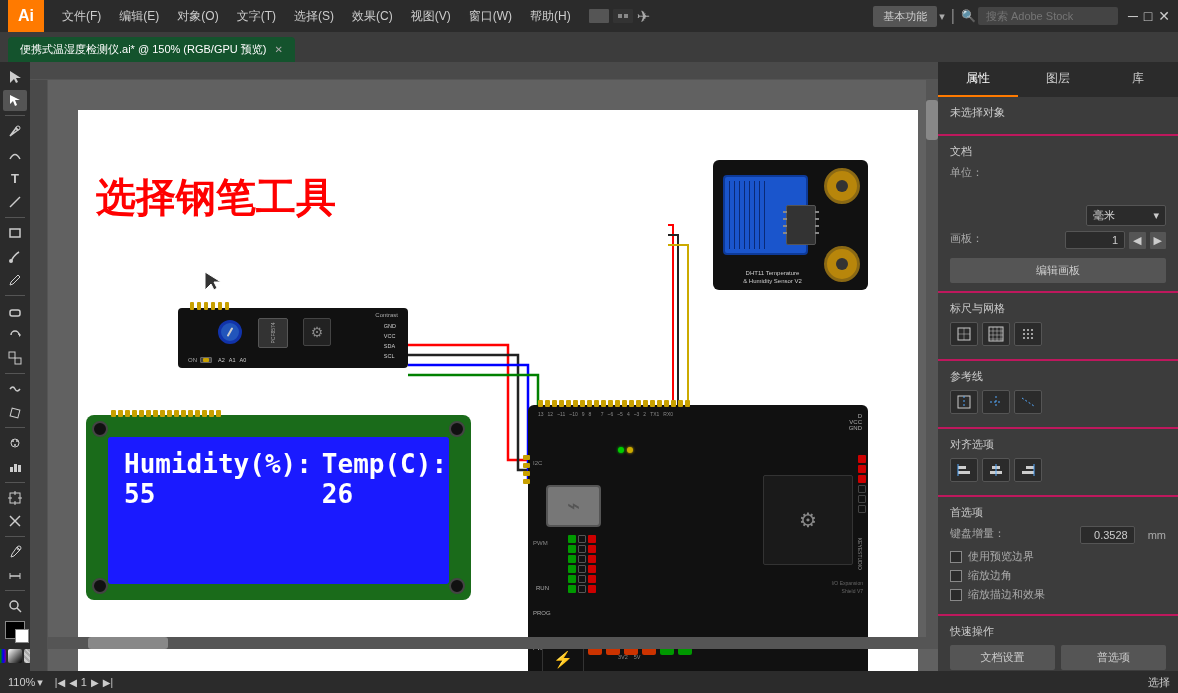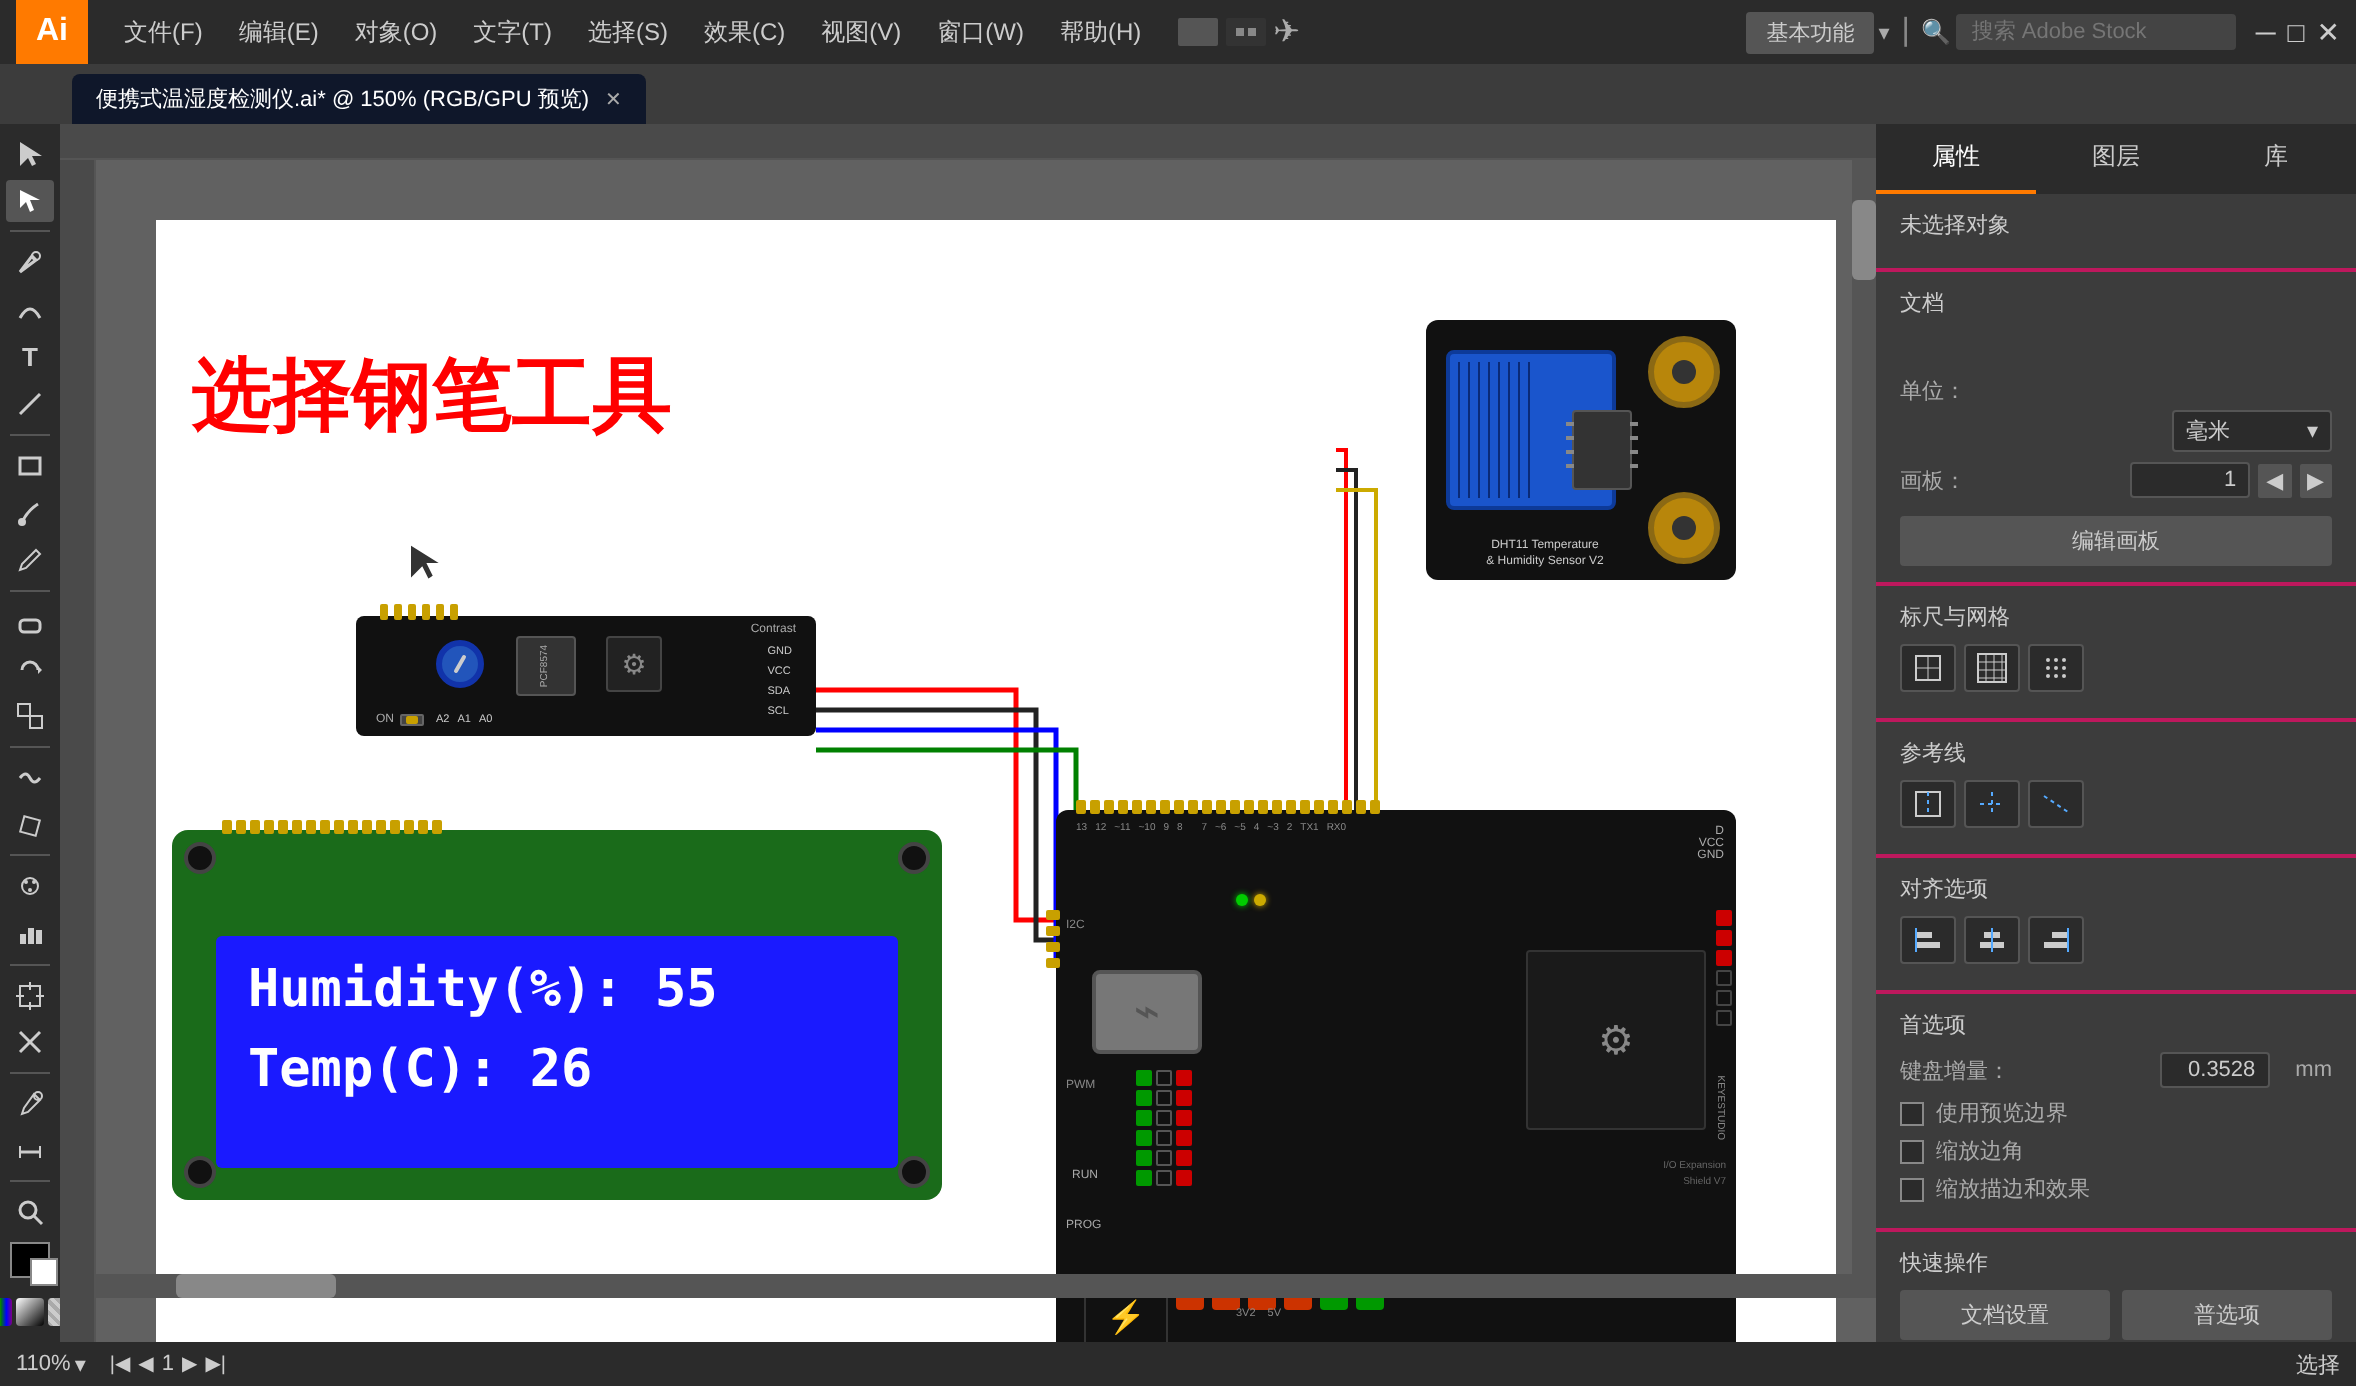--- a/index.html
+++ b/index.html
@@ -51,21 +51,21 @@
     }
     .tab {
       background: #535353;
       color: #ccc;
       font-size: 11px;
       padding: 5px 12px;
       border-radius: 4px 4px 0 0;
       display: flex; align-items: center; gap: 8px;
       cursor: pointer;
     }
-    .tab.active { background: #0f172a; color: white; margin-left: 28px; }
+    .tab.active { background: #14532d; color: white; }
     .tab-close { font-size: 10px; color: #aaa; cursor: pointer; }
 
     
     .main-area {
       display: flex;
       flex: 1;
       overflow: hidden;
     }
 
     
@@ -129,21 +129,21 @@
     .panel-tab.active { color: white; border-bottom: 2px solid #ff7a00; }
 
     .panel-section {
       padding: 8px 12px;
       border-bottom: 2px solid #be185d;
     }
     .panel-section-title {
       color: #ccc; font-size: 11px; margin-bottom: 6px;
     }
     .panel-row {
-      display: flex; align-items: center; justify-content: space-between;
+      display: flex; justify-content: space-between;
       margin-bottom: 5px;
     }
     .panel-label { color: #aaa; font-size: 11px; }
     .panel-value-box {
       background: #2b2b2b; border: 1px solid #555;
       color: #ccc; font-size: 11px;
       padding: 2px 6px; min-width: 60px; text-align: right;
       border-radius: 2px;
     }
     .panel-dropdown {
@@ -513,21 +513,21 @@
             <div style="width:5px;height:7px;background:#c8a000;border-radius:1px;"></div>
             <div style="width:5px;height:7px;background:#c8a000;border-radius:1px;"></div>
             <div style="width:5px;height:7px;background:#c8a000;border-radius:1px;"></div>
           </div>
 
           <div style="position:absolute;top:6px;left:6px;width:16px;height:16px;border-radius:50%;background:#111;border:2px solid #444;"></div>
           <div style="position:absolute;top:6px;right:6px;width:16px;height:16px;border-radius:50%;background:#111;border:2px solid #444;"></div>
           <div style="position:absolute;bottom:6px;left:6px;width:16px;height:16px;border-radius:50%;background:#111;border:2px solid #444;"></div>
           <div style="position:absolute;bottom:6px;right:6px;width:16px;height:16px;border-radius:50%;background:#111;border:2px solid #444;"></div>
 
-          <div style="position:absolute;top:22px;left:22px;right:22px;bottom:16px;background:#1a1aff;border-radius:3px;padding:12px 16px;display:flex;flex-direction:column;gap:10px;margin-top:31px;">
+          <div style="position:absolute;top:22px;left:22px;right:22px;bottom:16px;background:#1a1aff;border-radius:3px;padding:12px 16px;display:flex;flex-direction:row;gap:10px;">
             <div style="font-size:26px;font-weight:bold;color:white;font-family:monospace;">Humidity(%): 55</div>
             <div style="font-size:26px;font-weight:bold;color:white;font-family:monospace;">Temp(C): 26</div>
           </div>
         </div>
 
         <svg style="position:absolute;top:0;left:0;width:840px;height:580px;pointer-events:none;">
 
           <polyline points="330,235 430,235 430,350 490,350" stroke="red" stroke-width="2.5" fill="none"></polyline>
 
           <polyline points="330,245 440,245 440,360 490,360" stroke="#222" stroke-width="2.5" fill="none"></polyline>

